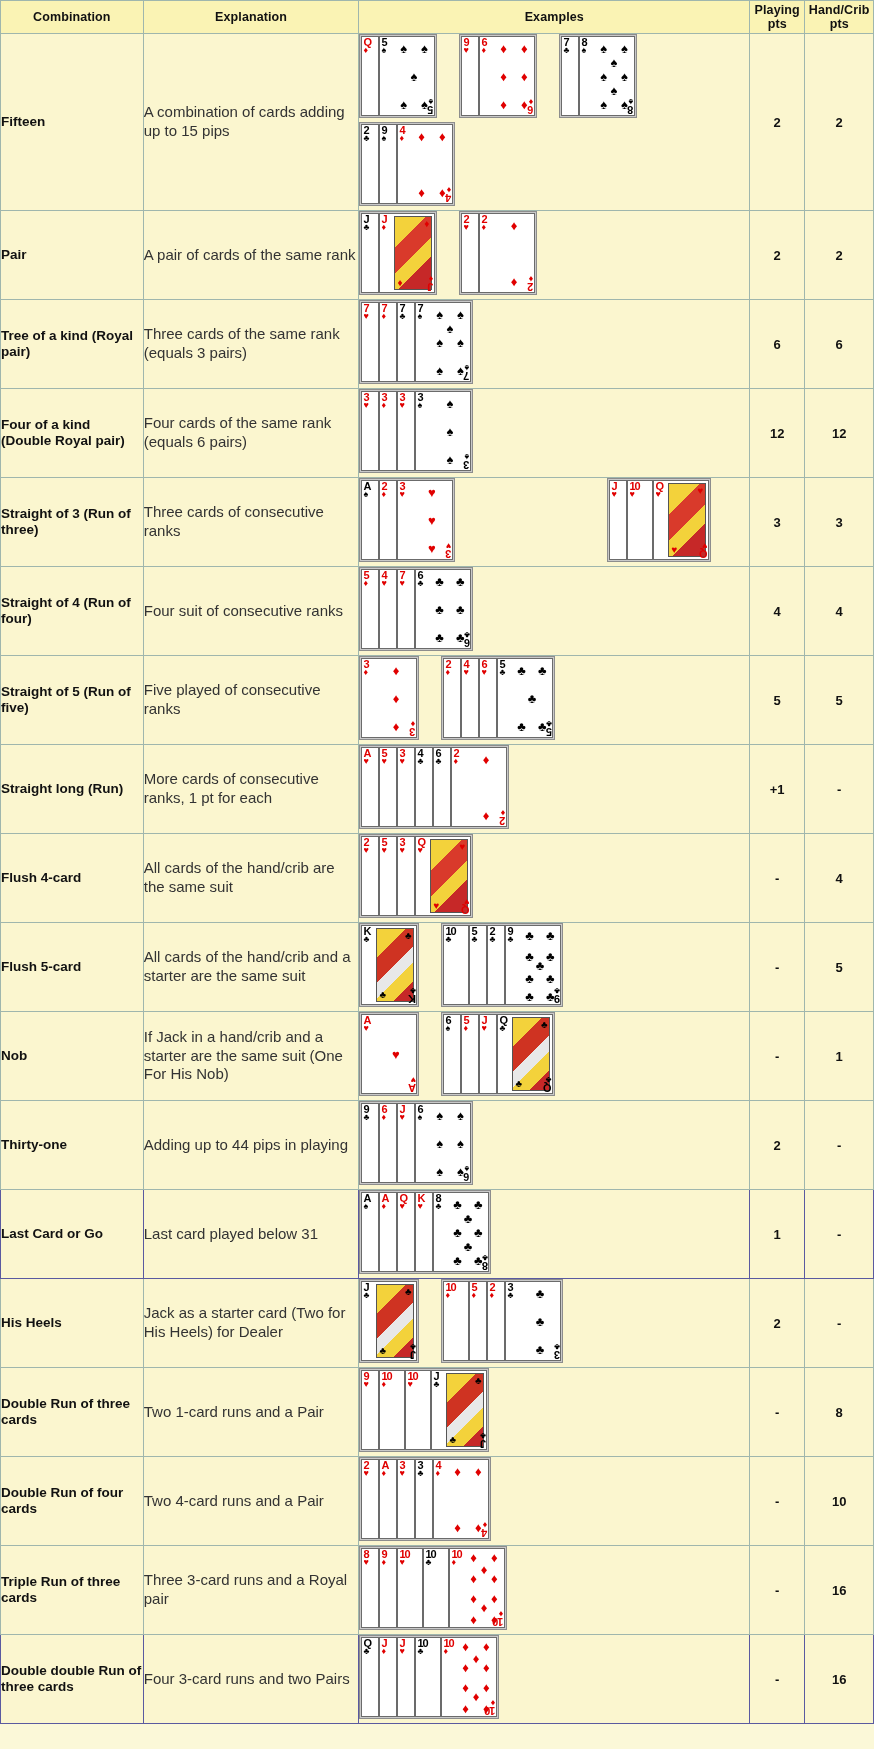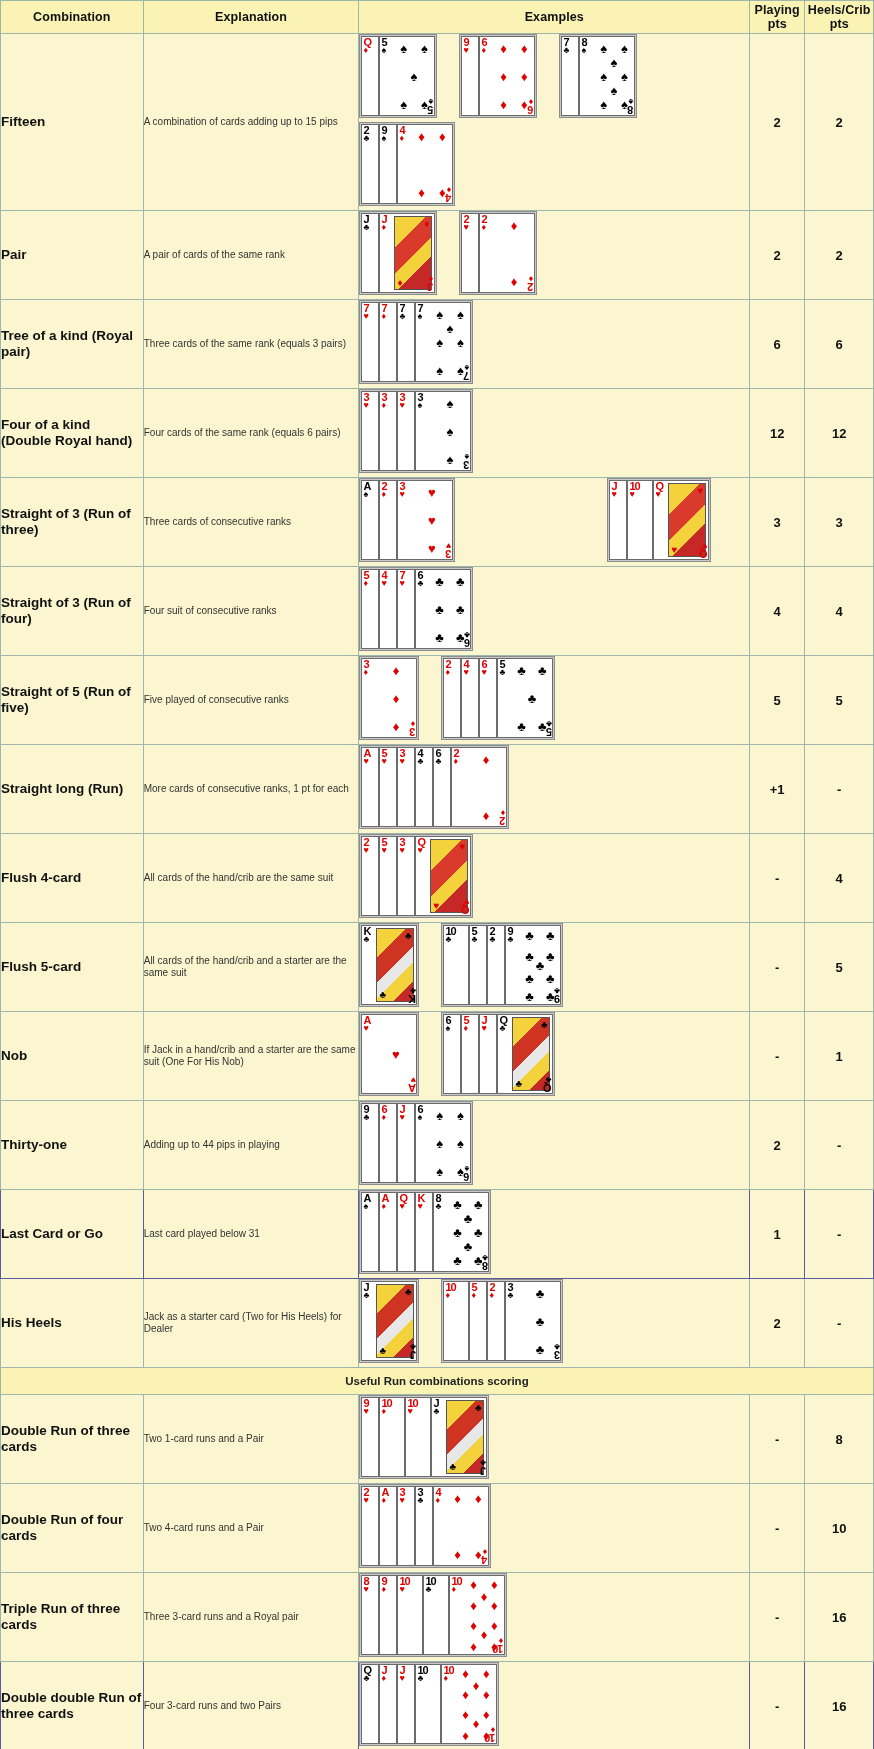--- a/index.html
+++ b/index.html
@@ -8,21 +8,21 @@
   table.score{border-collapse:collapse;width:874px;table-layout:fixed;background:#fbf6cf;}
   table.score col.c-comb{width:129px;}
   table.score col.c-expl{width:195px;}
   table.score col.c-ex{width:353px;}
   table.score col.c-play{width:50px;}
   table.score col.c-hand{width:62px;}
   table.score th,table.score td{border:1px solid #9fb6ad;vertical-align:middle;padding:0;}
   thead th{background:#faf3b4;color:#111;font-size:12.5px;font-weight:bold;text-align:center;height:32px;letter-spacing:.1px;}
   thead th.small2{line-height:1.15;}
   td.comb{font-size:13.5px;font-weight:bold;color:#111;padding:6px 5px 6px 6px;line-height:1.2;}
-  td.expl{font-size:10px;color:#333;padding:5px 6px;line-height:1.25;}
+  td.expl{font-size:15px;color:#333;padding:5px 6px;line-height:1.25;}
   td.ex{padding:4px 4px 4px 5px;}
   td.pts{text-align:center;font-size:13px;font-weight:bold;color:#111;}
   tr.section td{background:#faf3b4;text-align:center;font-size:11.5px;font-weight:bold;color:#222;height:22px;padding:2px 0;}
   tr.hl td{border-color:#5a5aa0;}
   .hands{display:flex;flex-wrap:wrap;gap:0;align-items:flex-start;}
   .hand{display:flex;align-items:flex-start;margin:0 22px 4px 0;border:1px solid #8d8d8d;background:#c9c9c9;padding:1px;}
   .hand:last-child{margin-right:0;}
   .card{position:relative;background:#fff;border:1px solid #6b6b6b;box-sizing:border-box;overflow:hidden;}
   .card.full{width:56px;height:80px;}
   .card.strip{width:18px;height:80px;}
@@ -57,21 +57,21 @@
     <thead>
       <tr>
         <th>Combination</th>
         <th>Explanation</th>
         <th>Examples</th>
         <th class="small2">
           <span>Playing</span><br>
           <span>pts</span>
         </th>
         <th class="small2">
-          <span>Heels/Crib</span><br>
+          <span>Hand/Crib</span><br>
           <span>pts</span>
         </th>
       </tr>
     </thead>
     <tbody id="tbody">
         <tr>
           <td class="comb">Fifteen</td>
           <td class="expl">A combination of cards adding up to 15 pips</td>
           <td class="ex">
             <div class="hands">
@@ -287,21 +287,21 @@
                     <span class="st">♠</span>
                   </div>
                 </div>
               </div>
             </div>
           </td>
           <td class="pts">6</td>
           <td class="pts">6</td>
         </tr>
         <tr>
-          <td class="comb">Four of a kind (Double Royal hand)</td>
+          <td class="comb">Four of a kind (Double Royal pair)</td>
           <td class="expl">Four cards of the same rank (equals 6 pairs)</td>
           <td class="ex">
             <div class="hands">
               <div class="hand">
                 <div class="card strip">
                   <div class="corner red">
                     <span class="rk">3</span>
                     <span class="st">♥</span>
                   </div>
                 </div>
@@ -399,21 +399,21 @@
                     <span class="st">♥</span>
                   </div>
                 </div>
               </div>
             </div>
           </td>
           <td class="pts">3</td>
           <td class="pts">3</td>
         </tr>
         <tr>
-          <td class="comb">Straight of 3 (Run of four)</td>
+          <td class="comb">Straight of 4 (Run of four)</td>
           <td class="expl">Four suit of consecutive ranks</td>
           <td class="ex">
             <div class="hands">
               <div class="hand">
                 <div class="card strip">
                   <div class="corner red">
                     <span class="rk">5</span>
                     <span class="st">♦</span>
                   </div>
                 </div>
@@ -900,23 +900,20 @@
                   <div class="corner br blk">
                     <span class="rk">3</span>
                     <span class="st">♣</span>
                   </div>
                 </div>
               </div>
             </div>
           </td>
           <td class="pts">2</td>
           <td class="pts">-</td>
-        </tr>
-        <tr class="section">
-          <td colspan="5">Useful Run combinations scoring</td>
         </tr>
         <tr>
           <td class="comb">Double Run of three cards</td>
           <td class="expl">Two 1-card runs and a Pair</td>
           <td class="ex">
             <div class="hands">
               <div class="hand">
                 <div class="card strip">
                   <div class="corner red">
                     <span class="rk">9</span>

